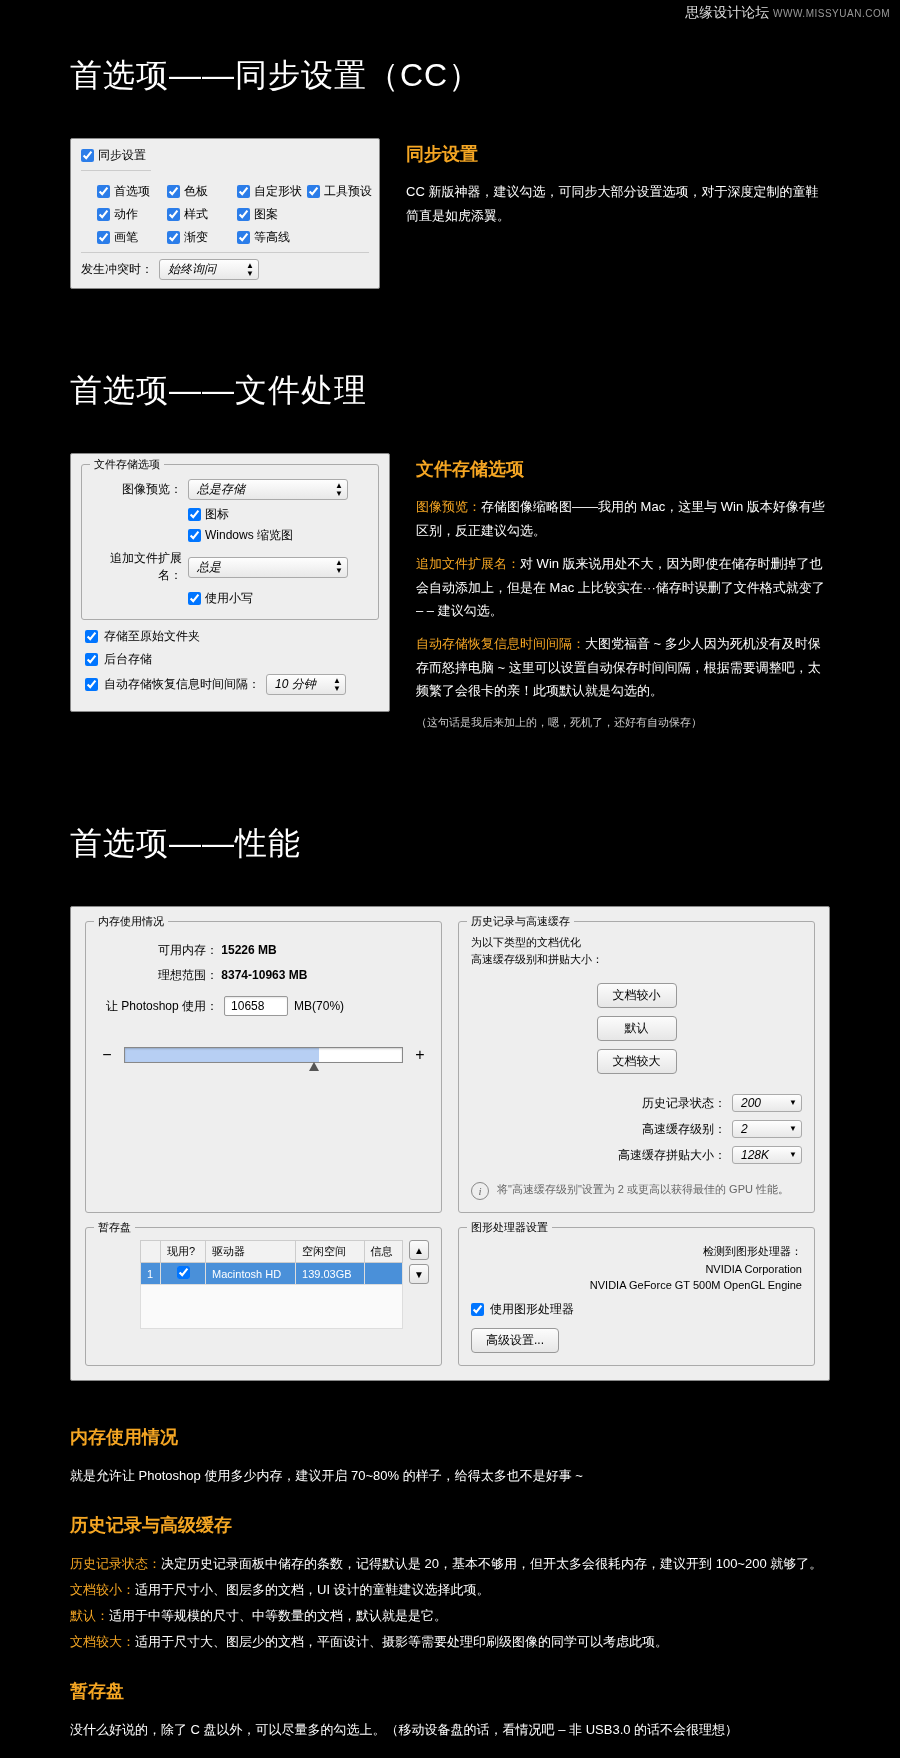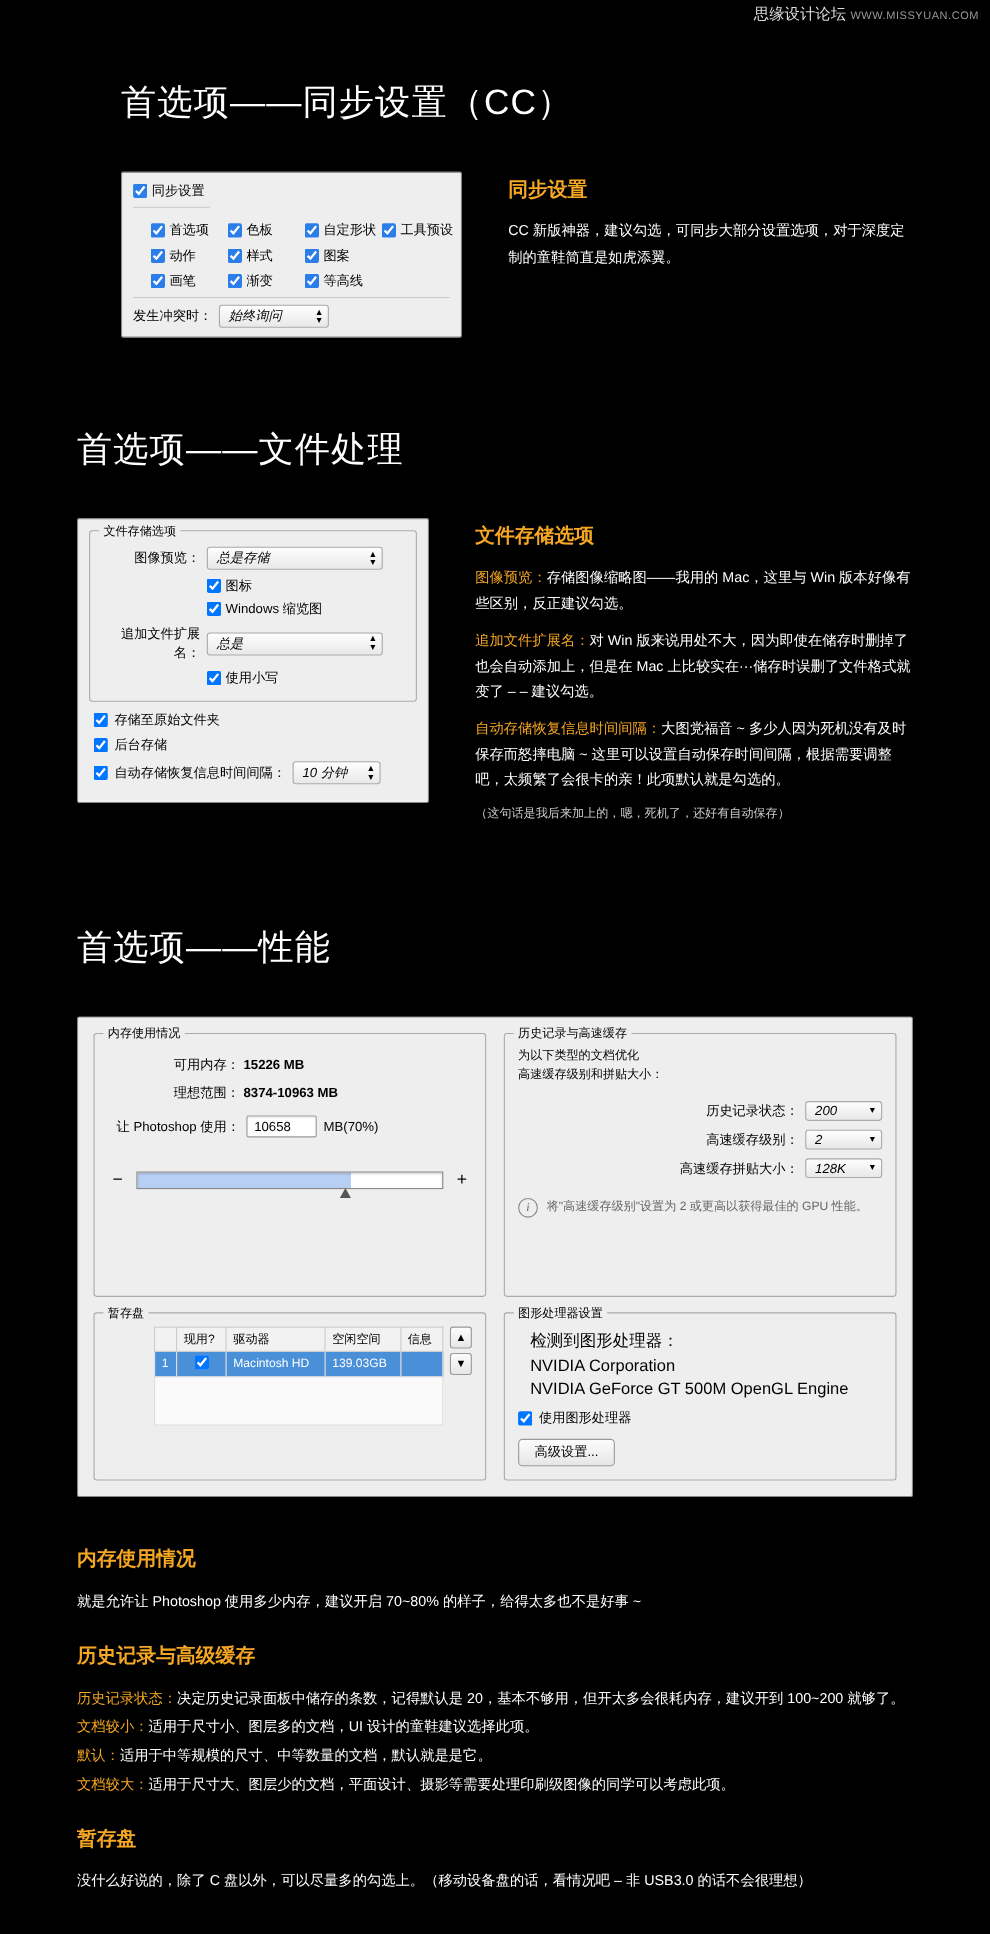--- a/index.html
+++ b/index.html
@@ -14,28 +14,28 @@
   .top-watermark {
     position: absolute;
     top: 4px;
     right: 10px;
     color: #999;
     font-size: 14px;
   }
   .top-watermark .brand { color: #ddd; }
   .top-watermark .url { font-size: 10px; letter-spacing: 0.5px; }
   .section { padding: 60px 70px 20px; }
-  .section.first { padding-top: 72px; margin-left: 40px; }
+  .section.first { padding-top: 54px; }
   .sec-title {
     font-size: 32px;
     font-weight: 300;
     margin-bottom: 40px;
     letter-spacing: 1px;
   }
-  .panel-row { display: flex; gap: 42px; align-items: flex-start; }
+  .panel-row { display: flex; gap: 26px; align-items: flex-start; }
   .panel {
     background: #eee;
     color: #000;
     border: 1px solid #888;
     border-radius: 2px;
     font-size: 12px;
     font-family: "PingFang SC", "Microsoft YaHei", "Lucida Grande", Arial, sans-serif;
   }
   .desc { flex: 1; font-size: 13px; line-height: 1.8; }
   .desc-title { color: #f5a623; font-size: 18px; font-weight: bold; margin-bottom: 10px; }
@@ -126,21 +126,21 @@
   .scratch-fs, .gpu-fs { border: 1px solid #aaa; border-radius: 3px; padding: 12px; position: relative; background: #eee; }
   .scratch-fs { flex: 1; }
   .gpu-fs { flex: 1; }
   .tbl { width: 100%; border: 1px solid #bbb; border-collapse: collapse; font-size: 11px; }
   .tbl th { background: #f2f2f2; border: 1px solid #ccc; padding: 3px 6px; font-weight: normal; text-align: left; }
   .tbl td { border: 1px solid #ddd; padding: 3px 6px; background: #fff; }
   .tbl tr.sel td { background: #4a90d9; color: #fff; }
   .scratch-wrap { display: flex; gap: 6px; padding-left: 42px; }
   .ordering { display: flex; flex-direction: column; gap: 4px; }
   .ord-btn { width: 20px; height: 20px; border: 1px solid #999; border-radius: 3px; display: flex; align-items: center; justify-content: center; font-size: 10px; background: linear-gradient(#fcfcfc,#e6e6e6); }
-  .gpu-fs p { font-size: 15px; margin: 4px 11px; }
+  .gpu-fs p { font-size: 11px; margin: 4px 0; text-align: right; }
   .gpu-cb { margin: 10px 0; }
 
   
   .explain { padding: 0 70px 60px; font-size: 13px; line-height: 2; }
   .explain h3 { color: #f5a623; font-size: 18px; font-weight: bold; margin: 18px 0 8px; }
 </style>
 </head>
 <body>
 
 <div class="top-watermark">
@@ -290,20 +290,25 @@
         <div class="slider-row">
           <span class="slider-btn">−</span>
           <div class="slider-track"></div>
           <span class="slider-btn">+</span>
         </div>
       </div>
       <div class="hist-fs">
         <span class="fieldset-title">历史记录与高速缓存</span>
         <div class="hist-body">
           <div class="hist-note"><span>为以下类型的文档优化</span><br><span>高速缓存级别和拼贴大小：</span></div>
+          <div class="hist-btns">
+            <span class="btn">文档较小</span>
+            <span class="btn">默认</span>
+            <span class="btn">文档较大</span>
+          </div>
           <div class="hist-row">
               <span>历史记录状态：</span>
             <span class="select-ui" style="min-width:70px">
                 <span>200</span>
                 <span class="select-caret">▼</span>
               </span>
             </div>
           <div class="hist-row">
               <span>高速缓存级别：</span>
             <span class="select-ui" style="min-width:70px">

